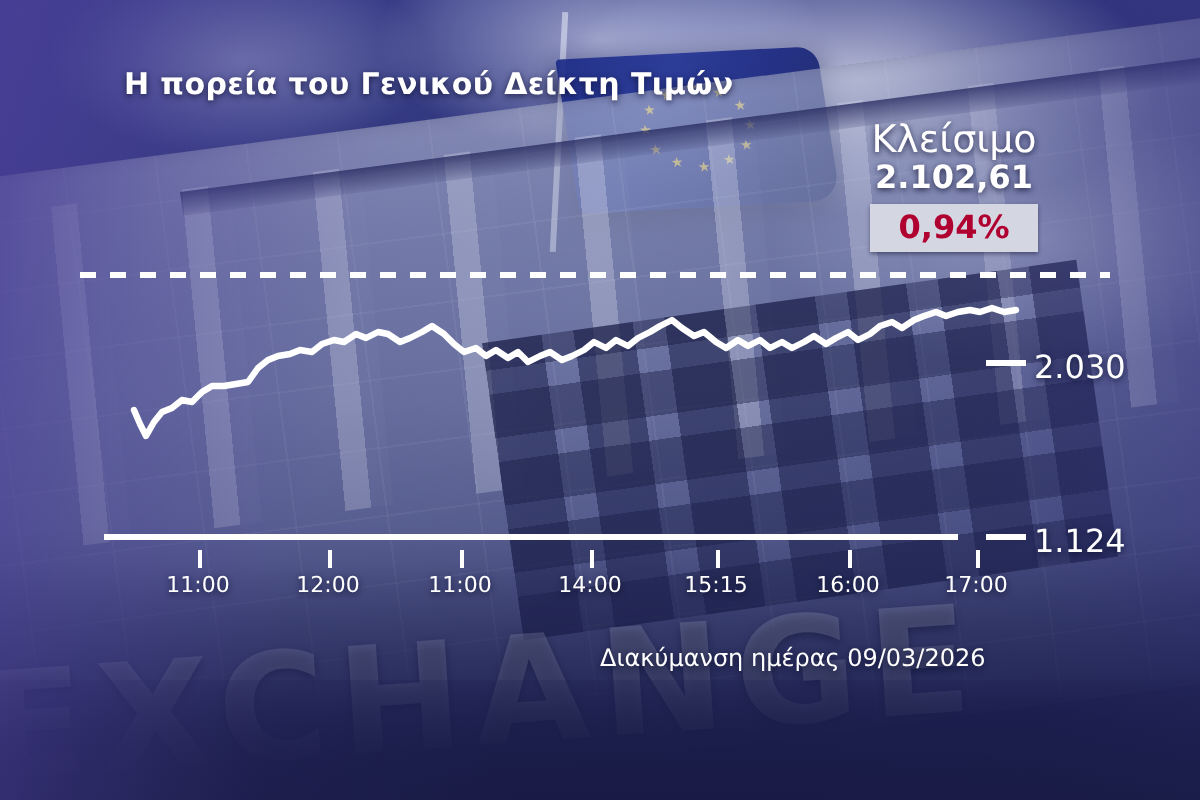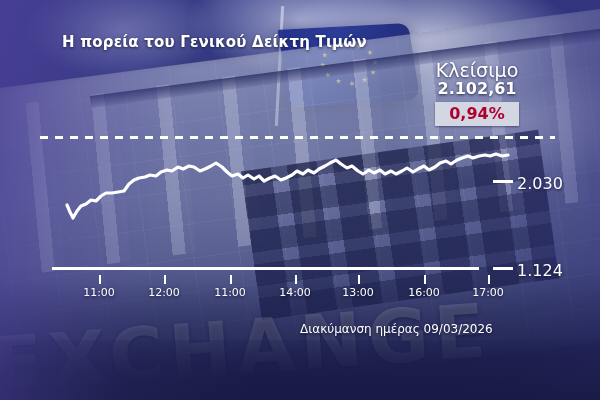--- a/index.html
+++ b/index.html
@@ -193,21 +193,21 @@
         <div class="tick" style="left: 295px;"></div>
         <div class="tick" style="left: 358px;"></div>
         <div class="tick" style="left: 424px;"></div>
         <div class="tick" style="left: 488px;"></div>
       </div>
     <div id="xlabels">
         <div class="xlab" style="left: 99px;">11:00</div>
         <div class="xlab" style="left: 164px;">12:00</div>
         <div class="xlab" style="left: 230px;">11:00</div>
         <div class="xlab" style="left: 295px;">14:00</div>
-        <div class="xlab" style="left: 358px;">13:00</div>
+        <div class="xlab" style="left: 358px;">15:15</div>
         <div class="xlab" style="left: 424px;">16:00</div>
         <div class="xlab" style="left: 488px;">17:00</div>
       </div>
 
     <div class="ymark" style="left:493px;top:180px;"></div>
     <div class="ylab" style="left:517px;top:174px;">2.030</div>
     <div class="ymark" style="left:493px;top:267px;"></div>
     <div class="ylab" style="left:517px;top:261px;">1.124</div>
 
     <div class="caption">Διακύμανση ημέρας 09/03/2026</div>

